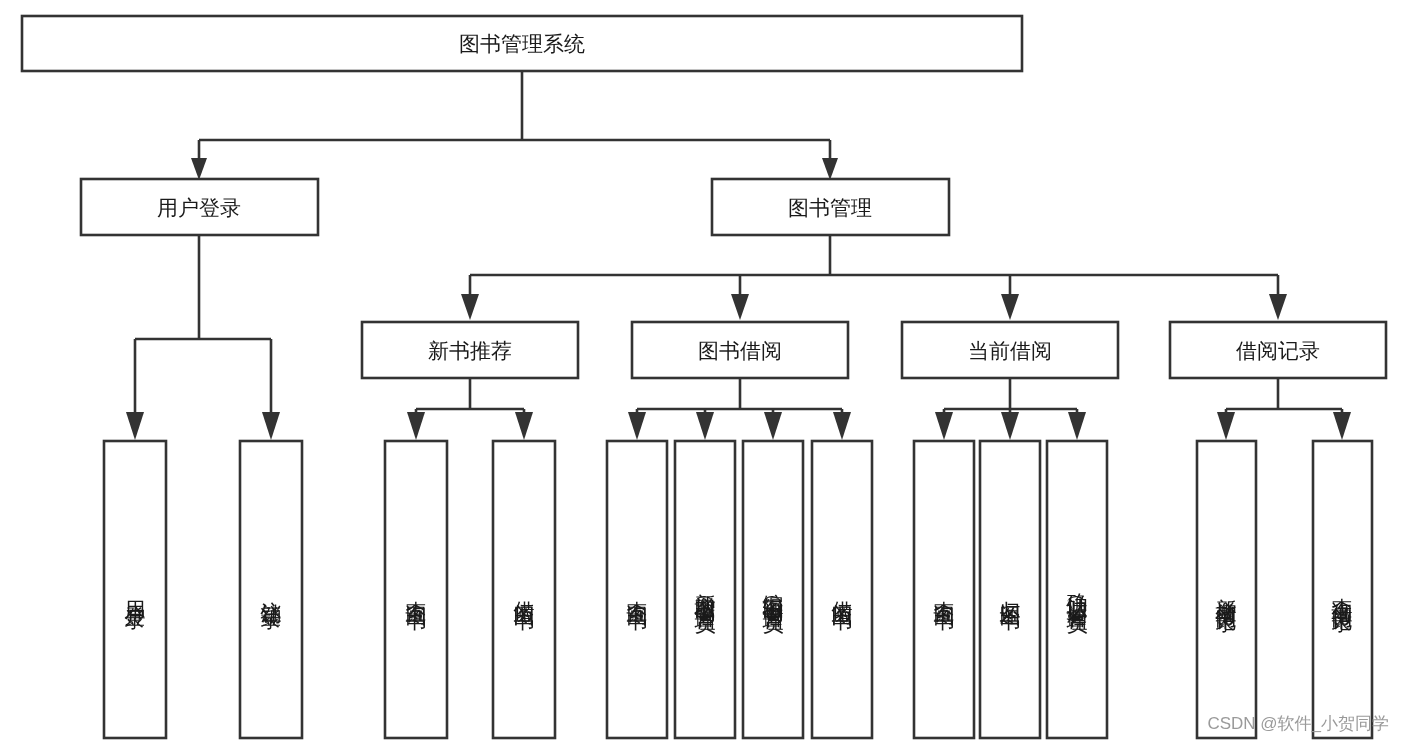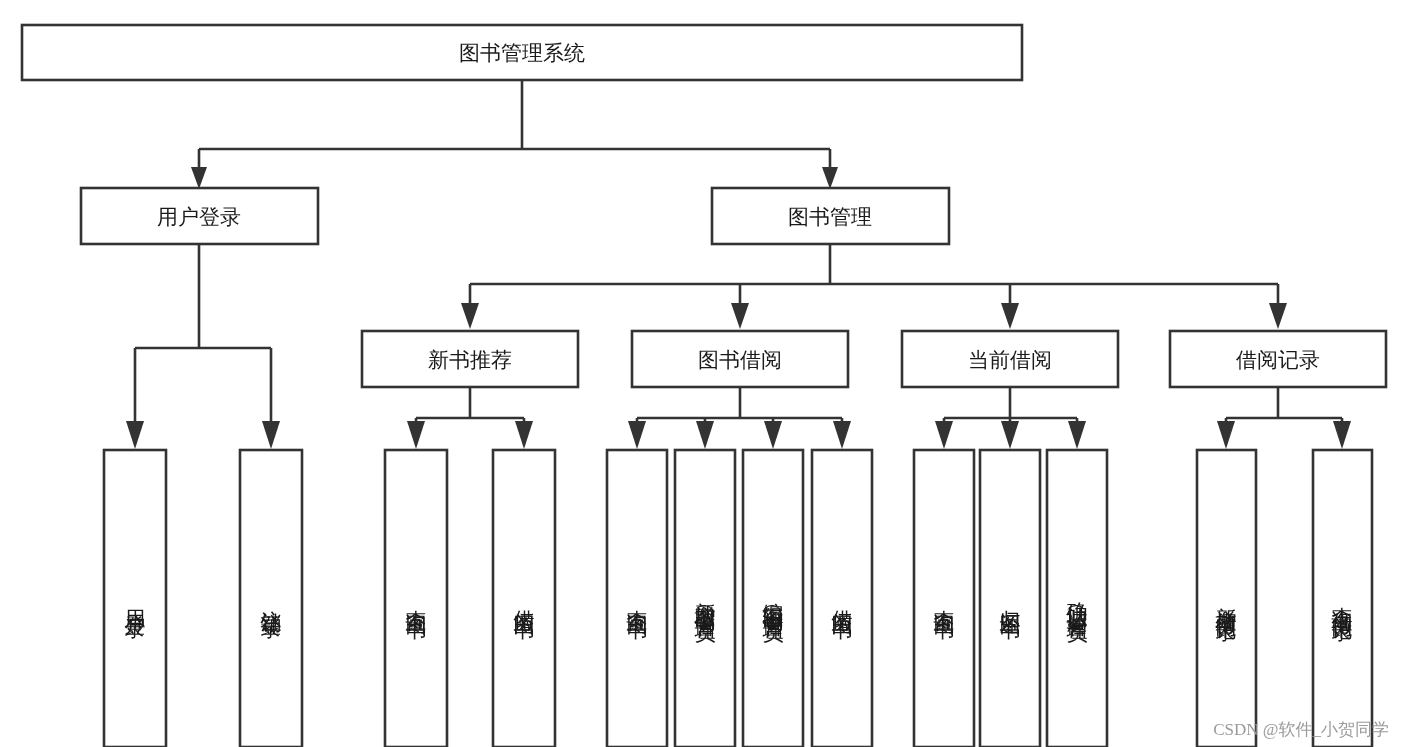--- a/index.html
+++ b/index.html
@@ -2,39 +2,39 @@
 <html><head>
 <meta charset="utf-8">
 <style>
   html,body{margin:0;padding:0;background:#ffffff;}
   body{
     width:1405px;height:747px;
     font-family:"DejaVu Sans","Liberation Sans",sans-serif;
     overflow:hidden;
     position:relative;
   }
-  #diagram-root{position:absolute;left:0;top:13px;width:1405px;height:715px;}
+  #diagram-root{position:absolute;left:0;top:4px;width:1405px;height:715px;}
   svg{display:block;}
   .node-rect{fill:#ffffff;stroke:#333333;stroke-width:2.6;}
   .edge{stroke:#333333;stroke-width:2.6;fill:none;}
   .arrow-head{fill:#333333;stroke:none;}
   .node-label{
     font-family:"DejaVu Sans","Liberation Sans",sans-serif;
     fill:#1a1a1a;
     text-anchor:middle;
     dominant-baseline:central;
   }
   .node-label.horiz{font-size:21px;}
   .node-label.vert{font-size:21px;writing-mode:vertical-rl;text-orientation:upright;letter-spacing:3px;}
   .watermark{
     position:absolute;
-    right:16px;bottom:6px;
+    right:16px;bottom:12px;
     font-size:17px;
     color:#9a9a9a;
-    font-family:Liberation Serif, serif;
+    font-family:Liberation Sans, sans-serif;
     white-space:nowrap;
     user-select:none;
   }
 </style>
 </head>
 <body>
 
 <div id="diagram-root">
 <svg width="1405" height="747" viewBox="0 0 1405 747" xmlns="http://www.w3.org/2000/svg">
 

